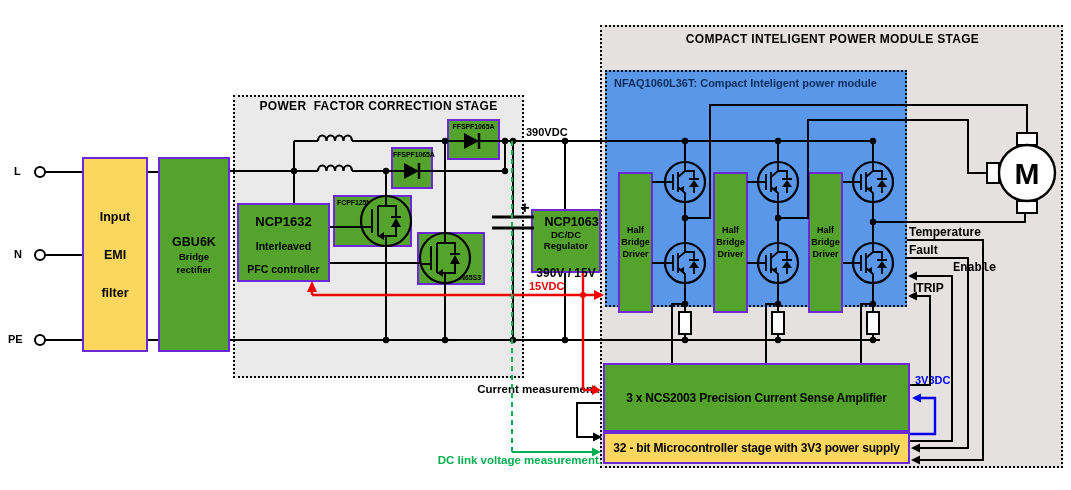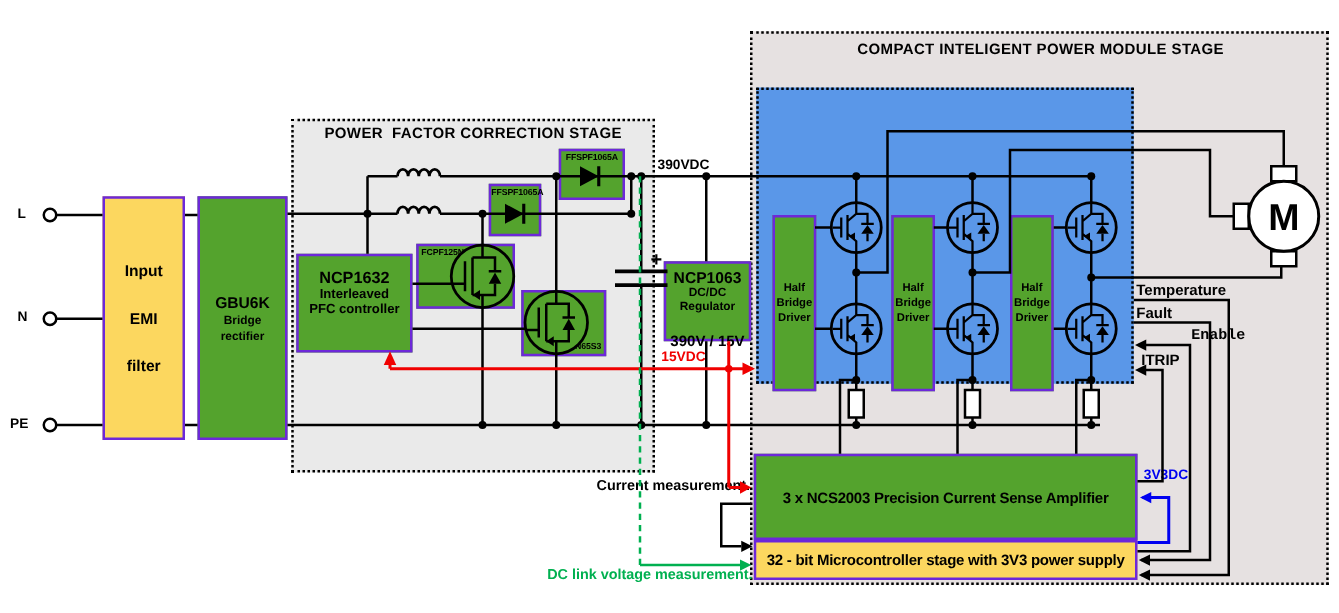--- a/index.html
+++ b/index.html
@@ -12,33 +12,33 @@
   #pfc-title{left:236px;top:99px;width:285px;}
   #ipm-title{left:620px;top:32px;width:425px;}
   #module-title{position:absolute;left:614px;top:77px;width:290px;font-weight:bold;font-size:11px;color:#0b2e5e;text-align:left;}
   .blk{position:absolute;box-sizing:border-box;border:2px solid #6d28d9;display:flex;flex-direction:column;align-items:center;color:#000;font-weight:bold;text-align:center;}
   .green{background:#54a32d;}
   .yellow{background:#fcd75f;}
   #emi-block{left:82px;top:157px;width:66px;height:195px;justify-content:center;gap:24px;font-size:12.5px;}
   #rect-block{left:158px;top:157px;width:72px;height:195px;justify-content:center;gap:2px;}
   #rect-block .part{font-size:12.5px;}
   #rect-block .sub{font-size:9.5px;}
-  #ncp1632-block{left:237px;top:203px;width:93px;height:79px;justify-content:flex-start;padding-top:9px;gap:0;}
+  #ncp1632-block{left:237px;top:203px;width:93px;height:79px;justify-content:flex-start;padding-top:9px;gap:11px;}
   #ncp1632-block .part{font-size:13px;}
   #ncp1632-block .sub{font-size:10.5px;}
   #mosfet1-block{left:333px;top:195px;width:79px;height:52px;}
   #mosfet2-block{left:417px;top:232px;width:68px;height:53px;}
   #dio1-block{left:447px;top:119px;width:53px;height:41px;}
   #dio2-block{left:391px;top:147px;width:42px;height:42px;}
   .tinypart{font-size:7px;line-height:9px;letter-spacing:-.1px;}
   .tl{position:absolute;top:1px;left:2px;}
   .tc{position:absolute;top:1px;left:0;width:100%;text-align:center;}
   .br{position:absolute;bottom:1px;right:2px;}
   #ncp1063-block{left:531px;top:209px;width:70px;height:64px;justify-content:flex-start;padding-top:4px;gap:1px;}
-  #ncp1063-block .part{font-size:12.5px;}
+  #ncp1063-block .part{font-size:12.5px;padding-left:11px;}
   #ncp1063-block .sub{font-size:9.5px;line-height:10px;}
   #ncp1063-block .rating{font-size:12px;margin-top:14px;}
   .driver{width:35px;height:141px;top:152px;justify-content:center;gap:3px;font-size:9px;line-height:9px;margin-top:20px;}
   #driver1{left:618px;} #driver2{left:713px;} #driver3{left:808px;}
   #protection-block{left:603px;top:363px;width:307px;height:69px;justify-content:space-evenly;font-size:12px;letter-spacing:-.2px;}
   #mcu-block{left:603px;top:432px;width:307px;height:32px;justify-content:center;font-size:12px;letter-spacing:-.2px;}
   .netlabel{position:absolute;font-weight:bold;font-size:11px;color:#000;}
   .siglabel{position:absolute;font-weight:bold;font-size:12px;color:#000;}
   #lbl-390{left:526px;top:126px;}
   #lbl-15{left:529px;top:280px;color:#f00000;}
@@ -57,20 +57,21 @@
 <body>
 
 <div id="canvas">
 
   <div class="region" id="pfc-region"></div>
   <div class="region" id="ipm-region"></div>
   <div class="region" id="module-region"></div>
 
   <div class="stage-title" id="pfc-title">POWER  FACTOR CORRECTION STAGE</div>
   <div class="stage-title" id="ipm-title">COMPACT INTELIGENT POWER MODULE STAGE</div>
+  <div id="module-title">NFAQ1060L36T: Compact Inteligent power module</div>
 
   <div class="blk yellow" id="emi-block">
     <span>Input</span>
     <span>EMI</span>
     <span>filter</span>
   </div>
 
   <div class="blk green" id="rect-block">
     <span class="part">GBU6K</span>
     <span class="sub">Bridge</span>

